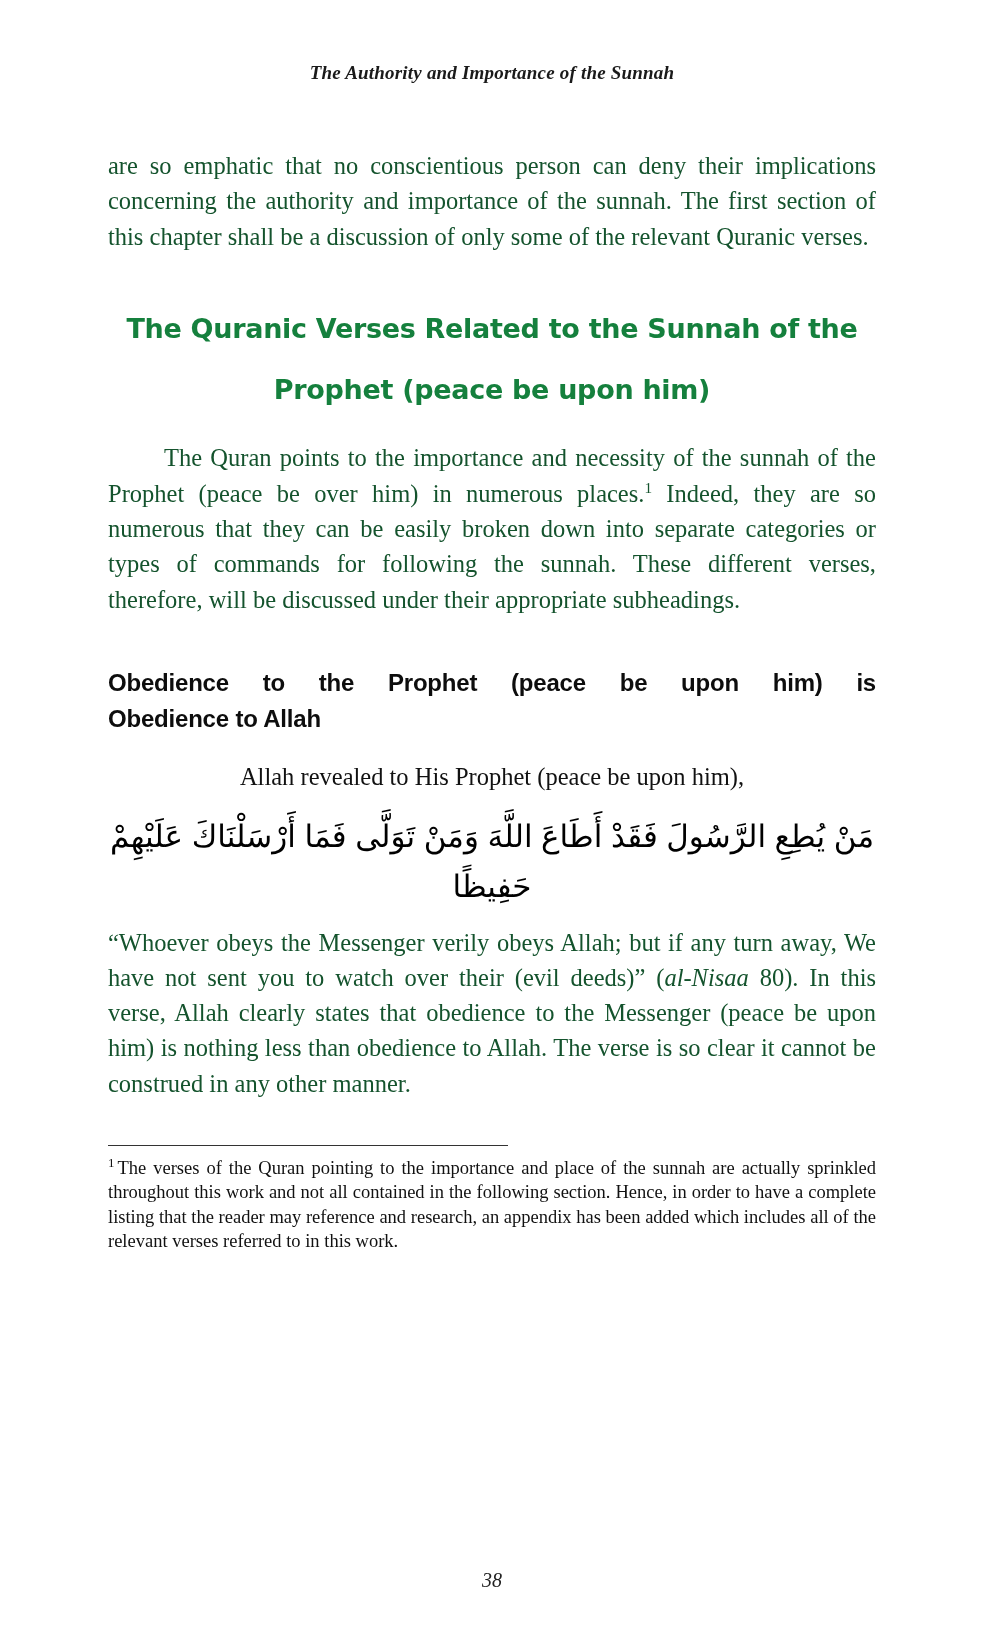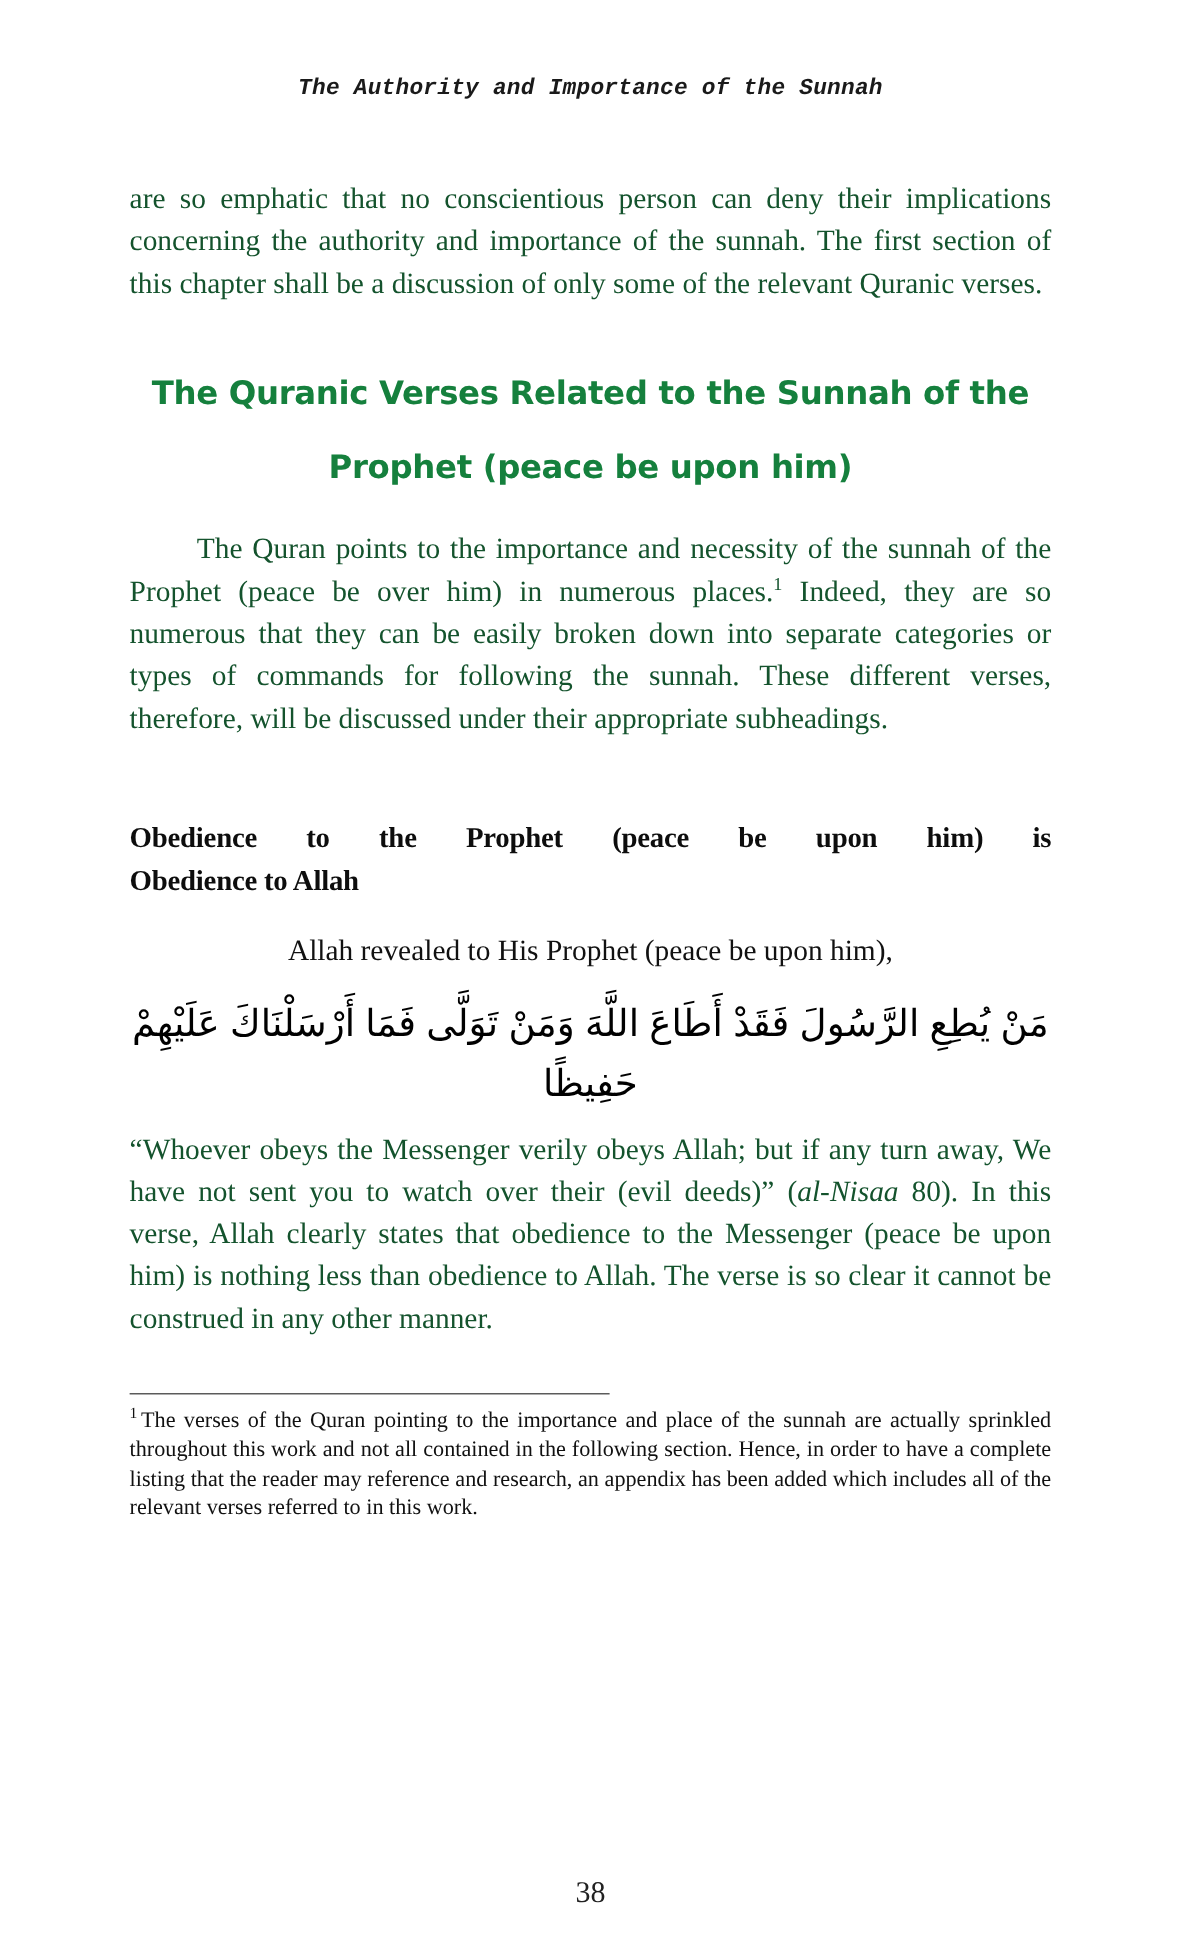--- a/index.html
+++ b/index.html
@@ -17,21 +17,21 @@
   }
   .page {
     width: 984px;
     height: 1626px;
     box-sizing: border-box;
     padding: 0;
     position: relative;
   }
   .running-head {
     text-align: center;
-    font-family: Liberation Mono, monospace;
+    font-family: Liberation Serif, serif;
     font-style: italic;
     font-weight: 600;
     font-size: 19px;
     letter-spacing: 0.2px;
     margin-top: 62px;
     color: #1a1a1a;
   }
   .content {
     margin: 0 auto;
     width: 768px;
@@ -56,27 +56,27 @@
     line-height: 1.55;
     letter-spacing: -0.3px;
     margin: 54px 0 30px 0;
     color: #15803d;
   }
   .heading-1 .line2 {
     display: block;
     margin-top: 19px;
   }
   .heading-2 {
-    font-family: Liberation Serif, serif;
+    font-family: Liberation Sans, sans-serif;
     font-weight: bold;
     font-size: 24px;
     text-align: left;
     line-height: 1.5;
     letter-spacing: -0.2px;
-    margin: 64px 0 22px 0;
+    margin: 48px 0 22px 0;
     color: #0d0d0d;
   }
   .heading-2 .l1 {
     display: block;
     text-align: justify;
     text-align-last: justify;
   }
   .heading-2 .l2 {
     display: block;
   }
@@ -121,21 +121,22 @@
     vertical-align: super;
     line-height: 0;
     margin-right: 3px;
   }
   .page-number {
     position: absolute;
     bottom: 96px;
     left: 0;
     right: 0;
     text-align: center;
-    font-size: 25px;
+    font-style: italic;
+    font-size: 20px;
     color: #222;
   }
   .em-italic { font-style: italic; }
 </style>
 </head>
 <body>
 
 <div class="page">
 
   <div class="running-head">The Authority and Importance of the Sunnah</div>

